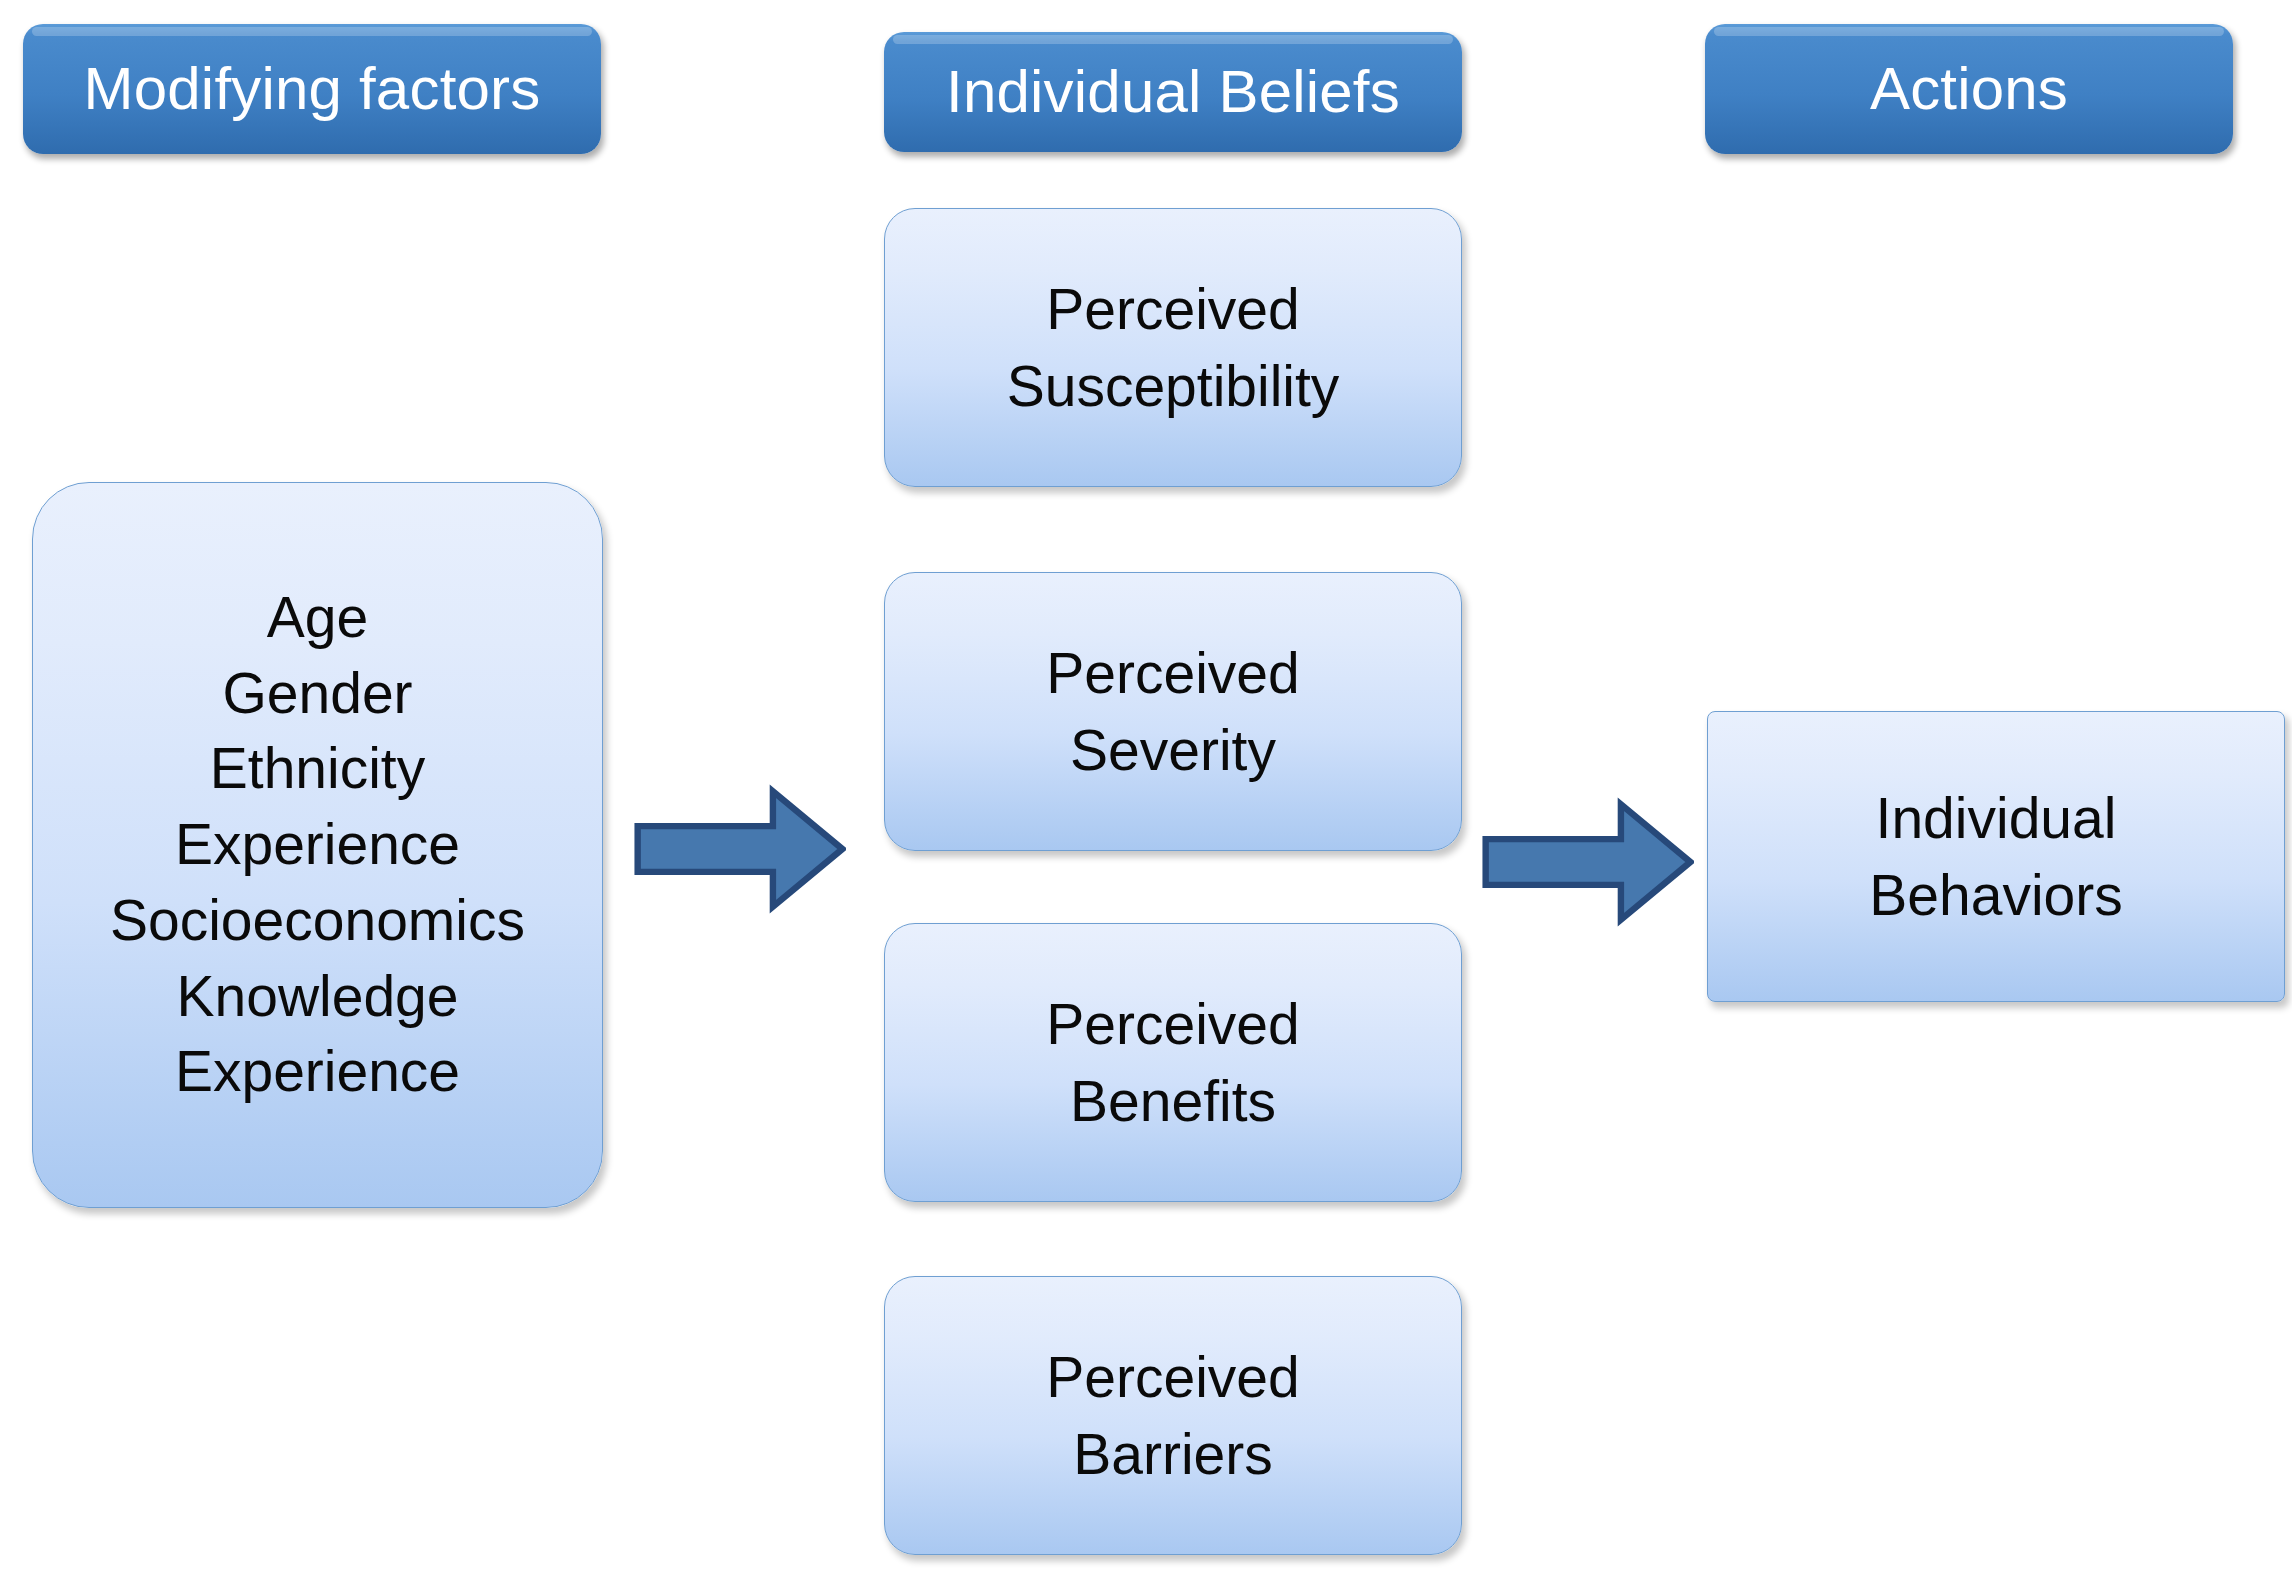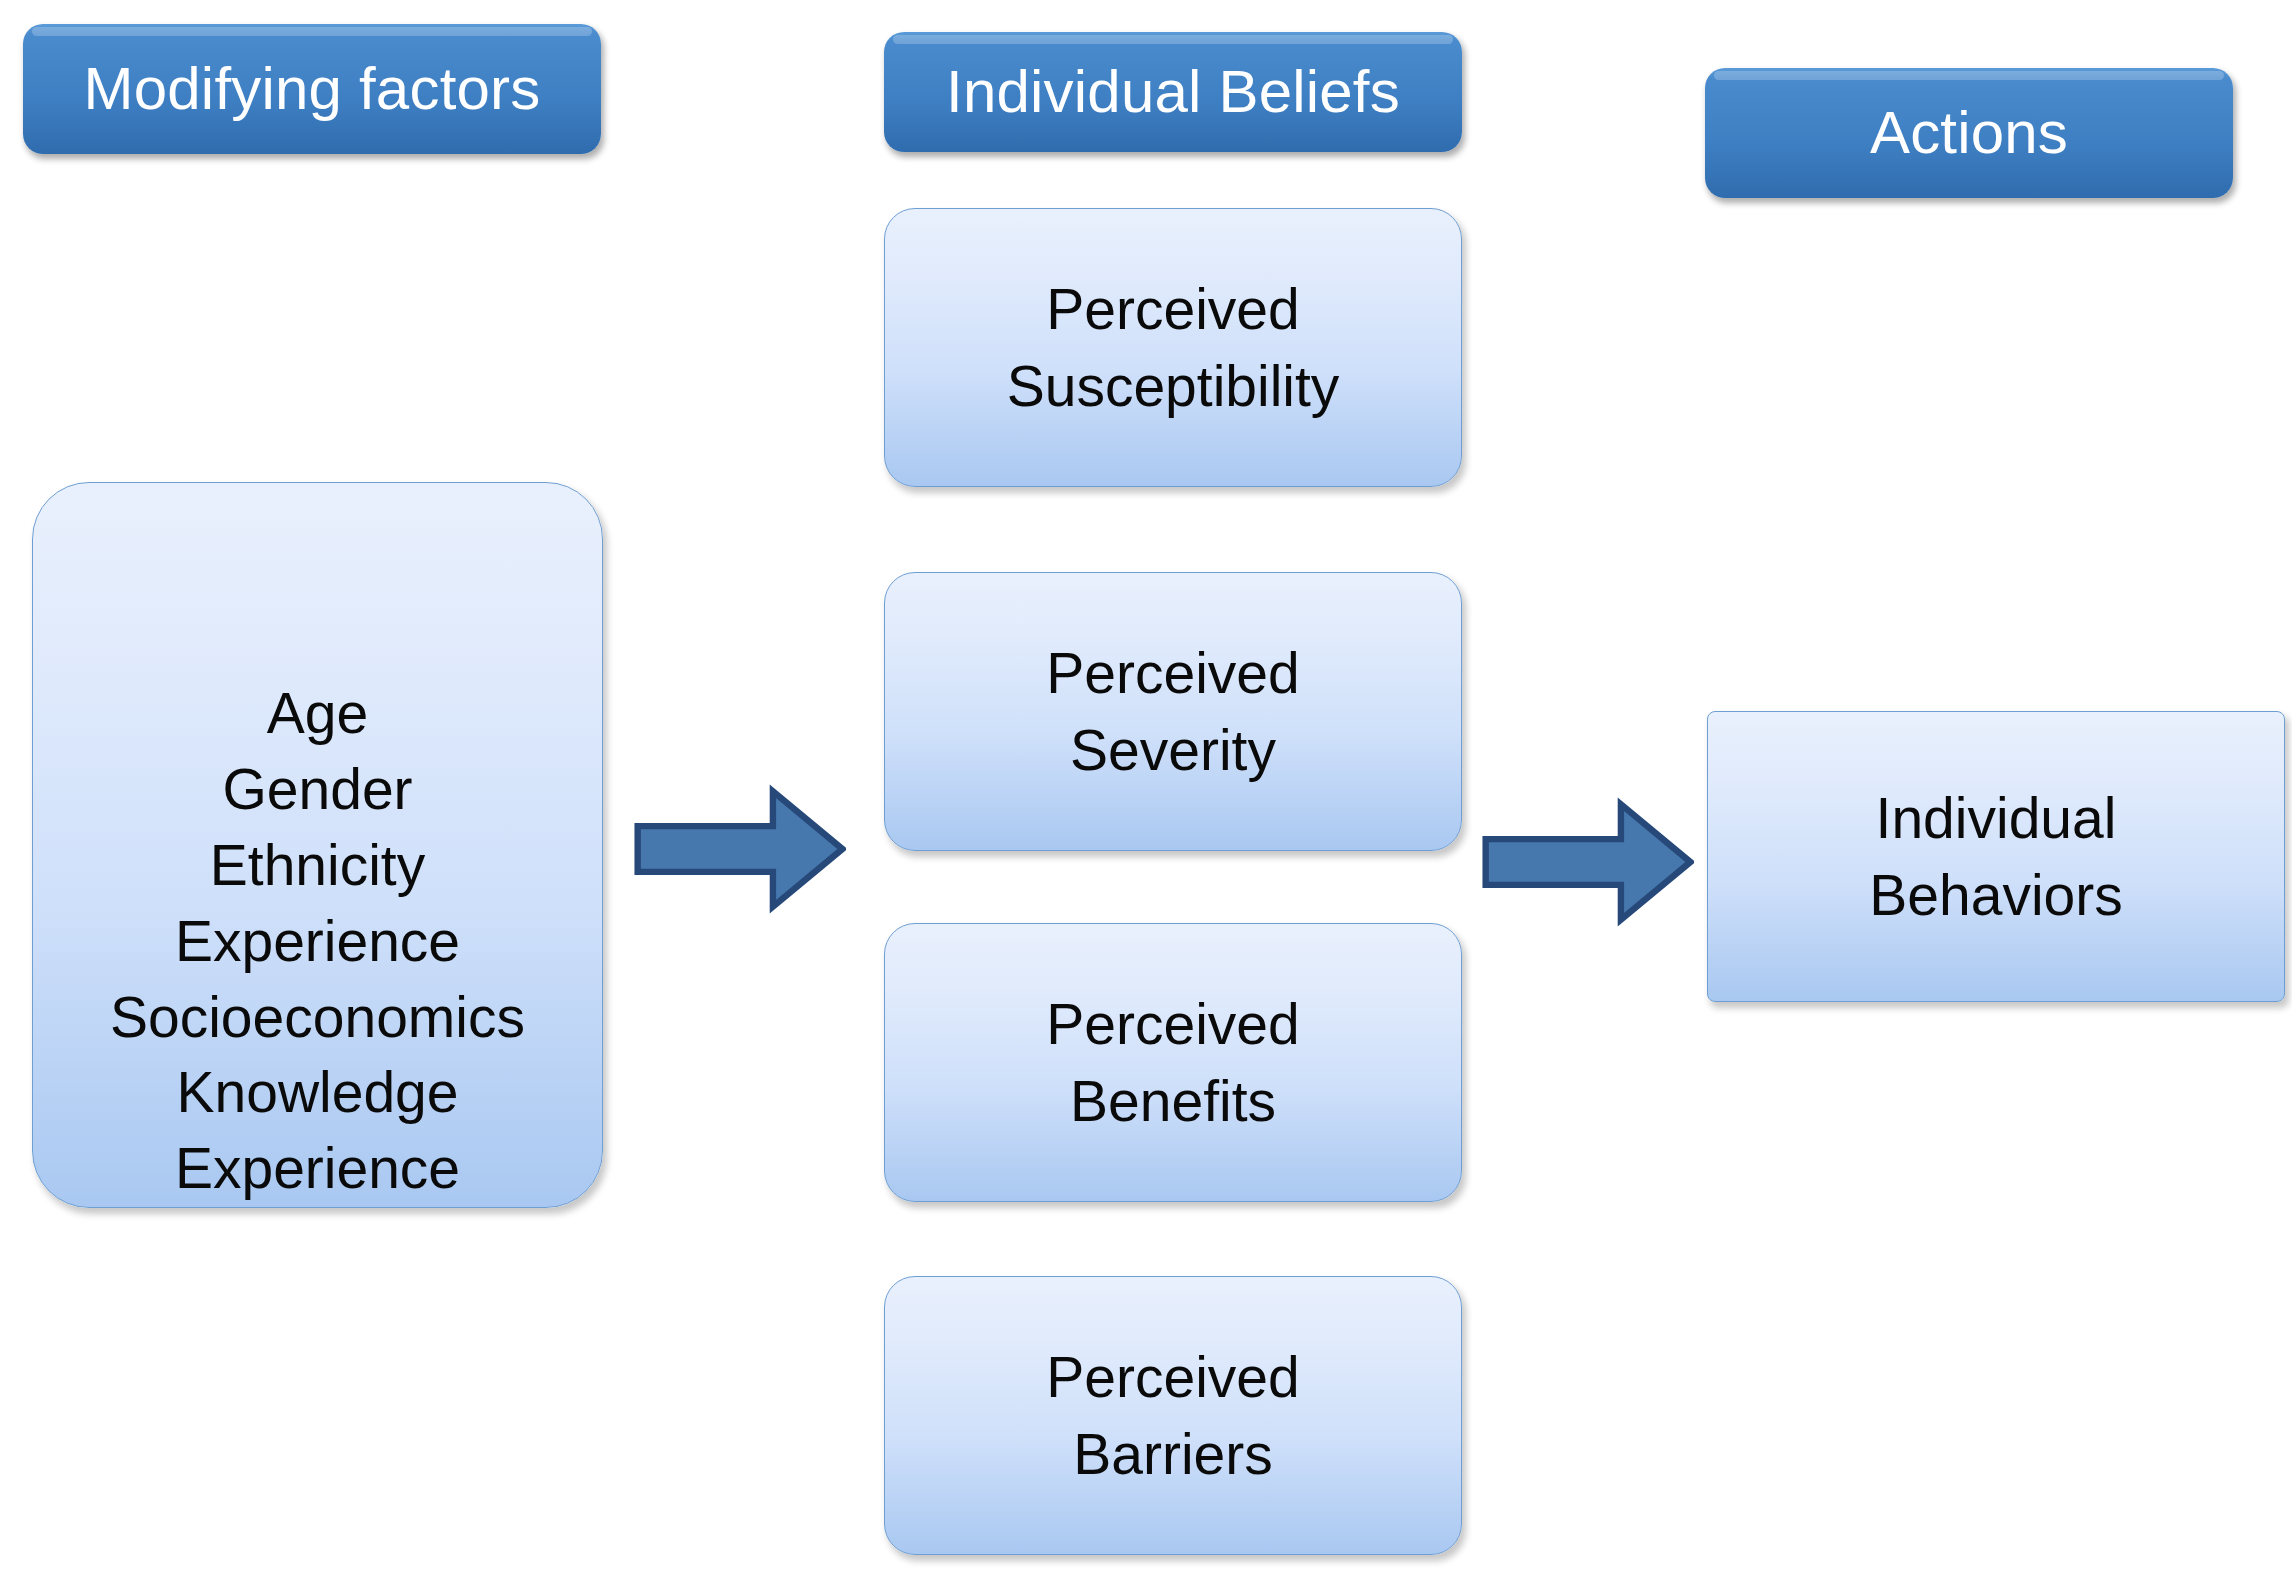--- a/index.html
+++ b/index.html
@@ -72,21 +72,20 @@
   .box-text {
     color: #0a0a0a;
     font-size: 57px;
     line-height: 1.34;
     font-weight: 400;
     white-space: pre-line;
   }
 
   .box-modifying {
     border-radius: 57px;
-    align-items: flex-end;
   }
   .box-belief {
     border-radius: 31px;
   }
   .box-action {
     border-radius: 8px;
   }
 
   .list-text {
     color: #0a0a0a;
@@ -109,21 +108,21 @@
 <div id="canvas">
 
   <div class="header-pill" style="left:23px; top:24px; width:578px; height:130px;">
     <span class="pill-label">Modifying factors</span>
   </div>
 
   <div class="header-pill" style="left:884px; top:32px; width:578px; height:120px;">
     <span class="pill-label">Individual Beliefs</span>
   </div>
 
-  <div class="header-pill" style="left:1705px; top:24px; width:528px; height:130px;margin-top:44px;">
+  <div class="header-pill" style="left:1705px; top:24px; width:528px; height:130px;">
     <span class="pill-label">Actions</span>
   </div>
 
   <div class="box box-modifying" style="left:32px; top:482px; width:571px; height:726px;">
     <div class="list-text">
       <span class="row">Age</span>
       <span class="row">Gender</span>
       <span class="row">Ethnicity</span>
       <span class="row">Experience</span>
       <span class="row">Socioeconomics</span>

